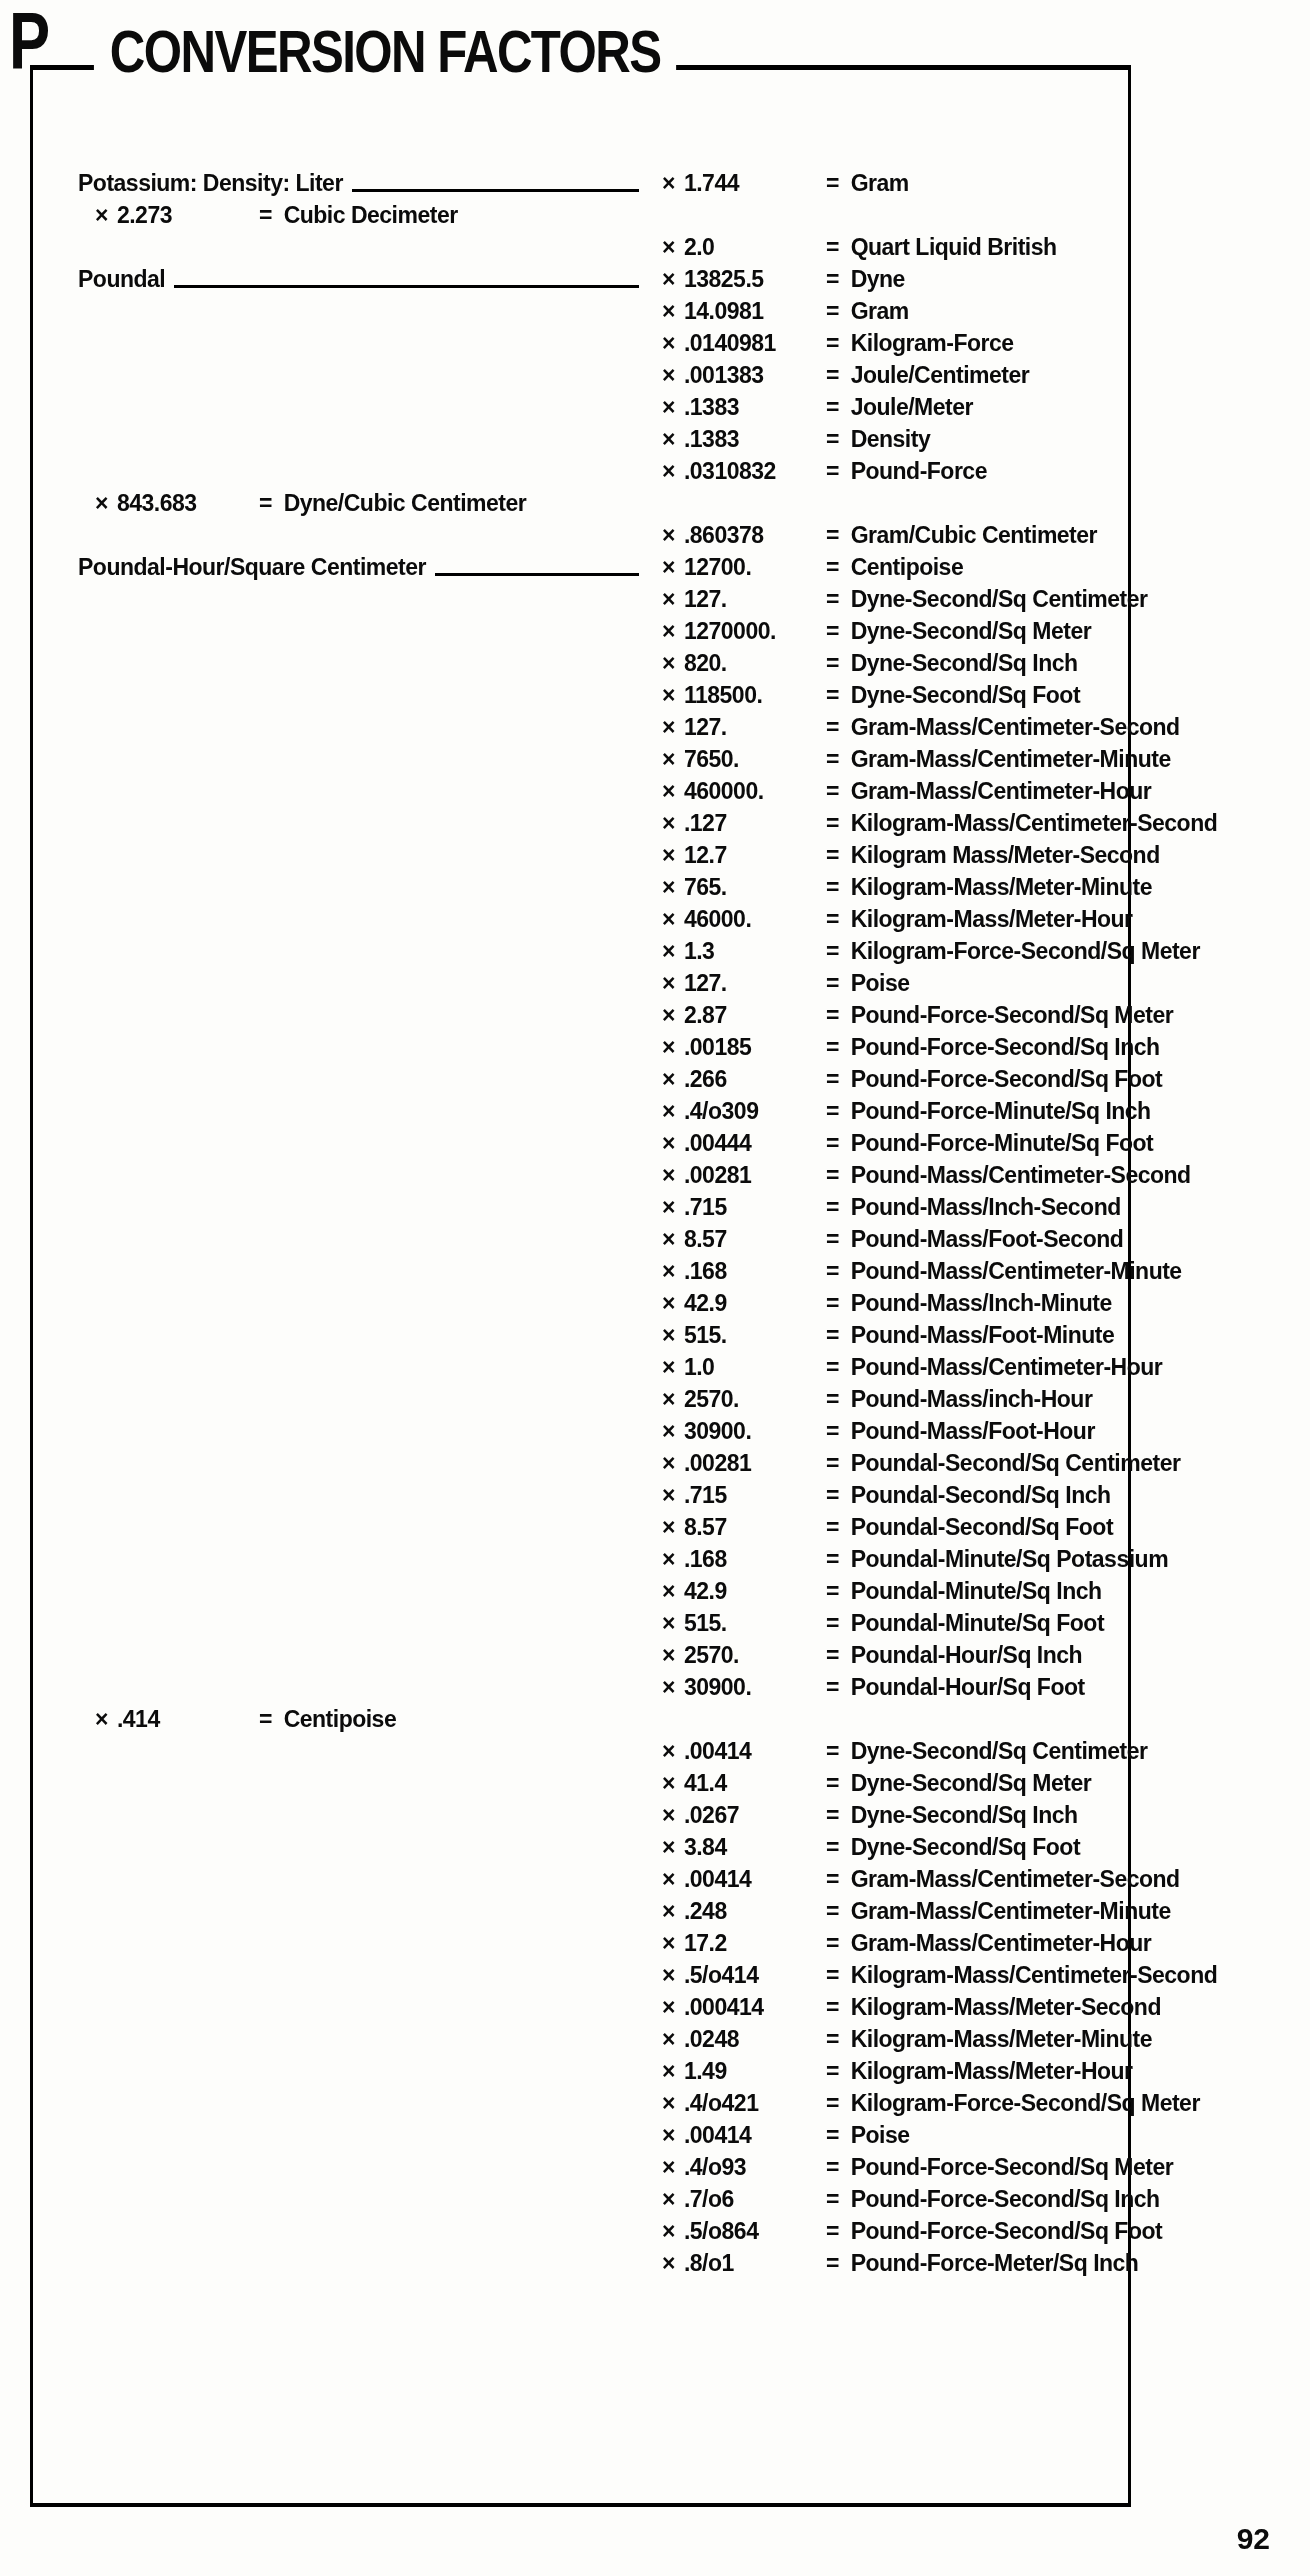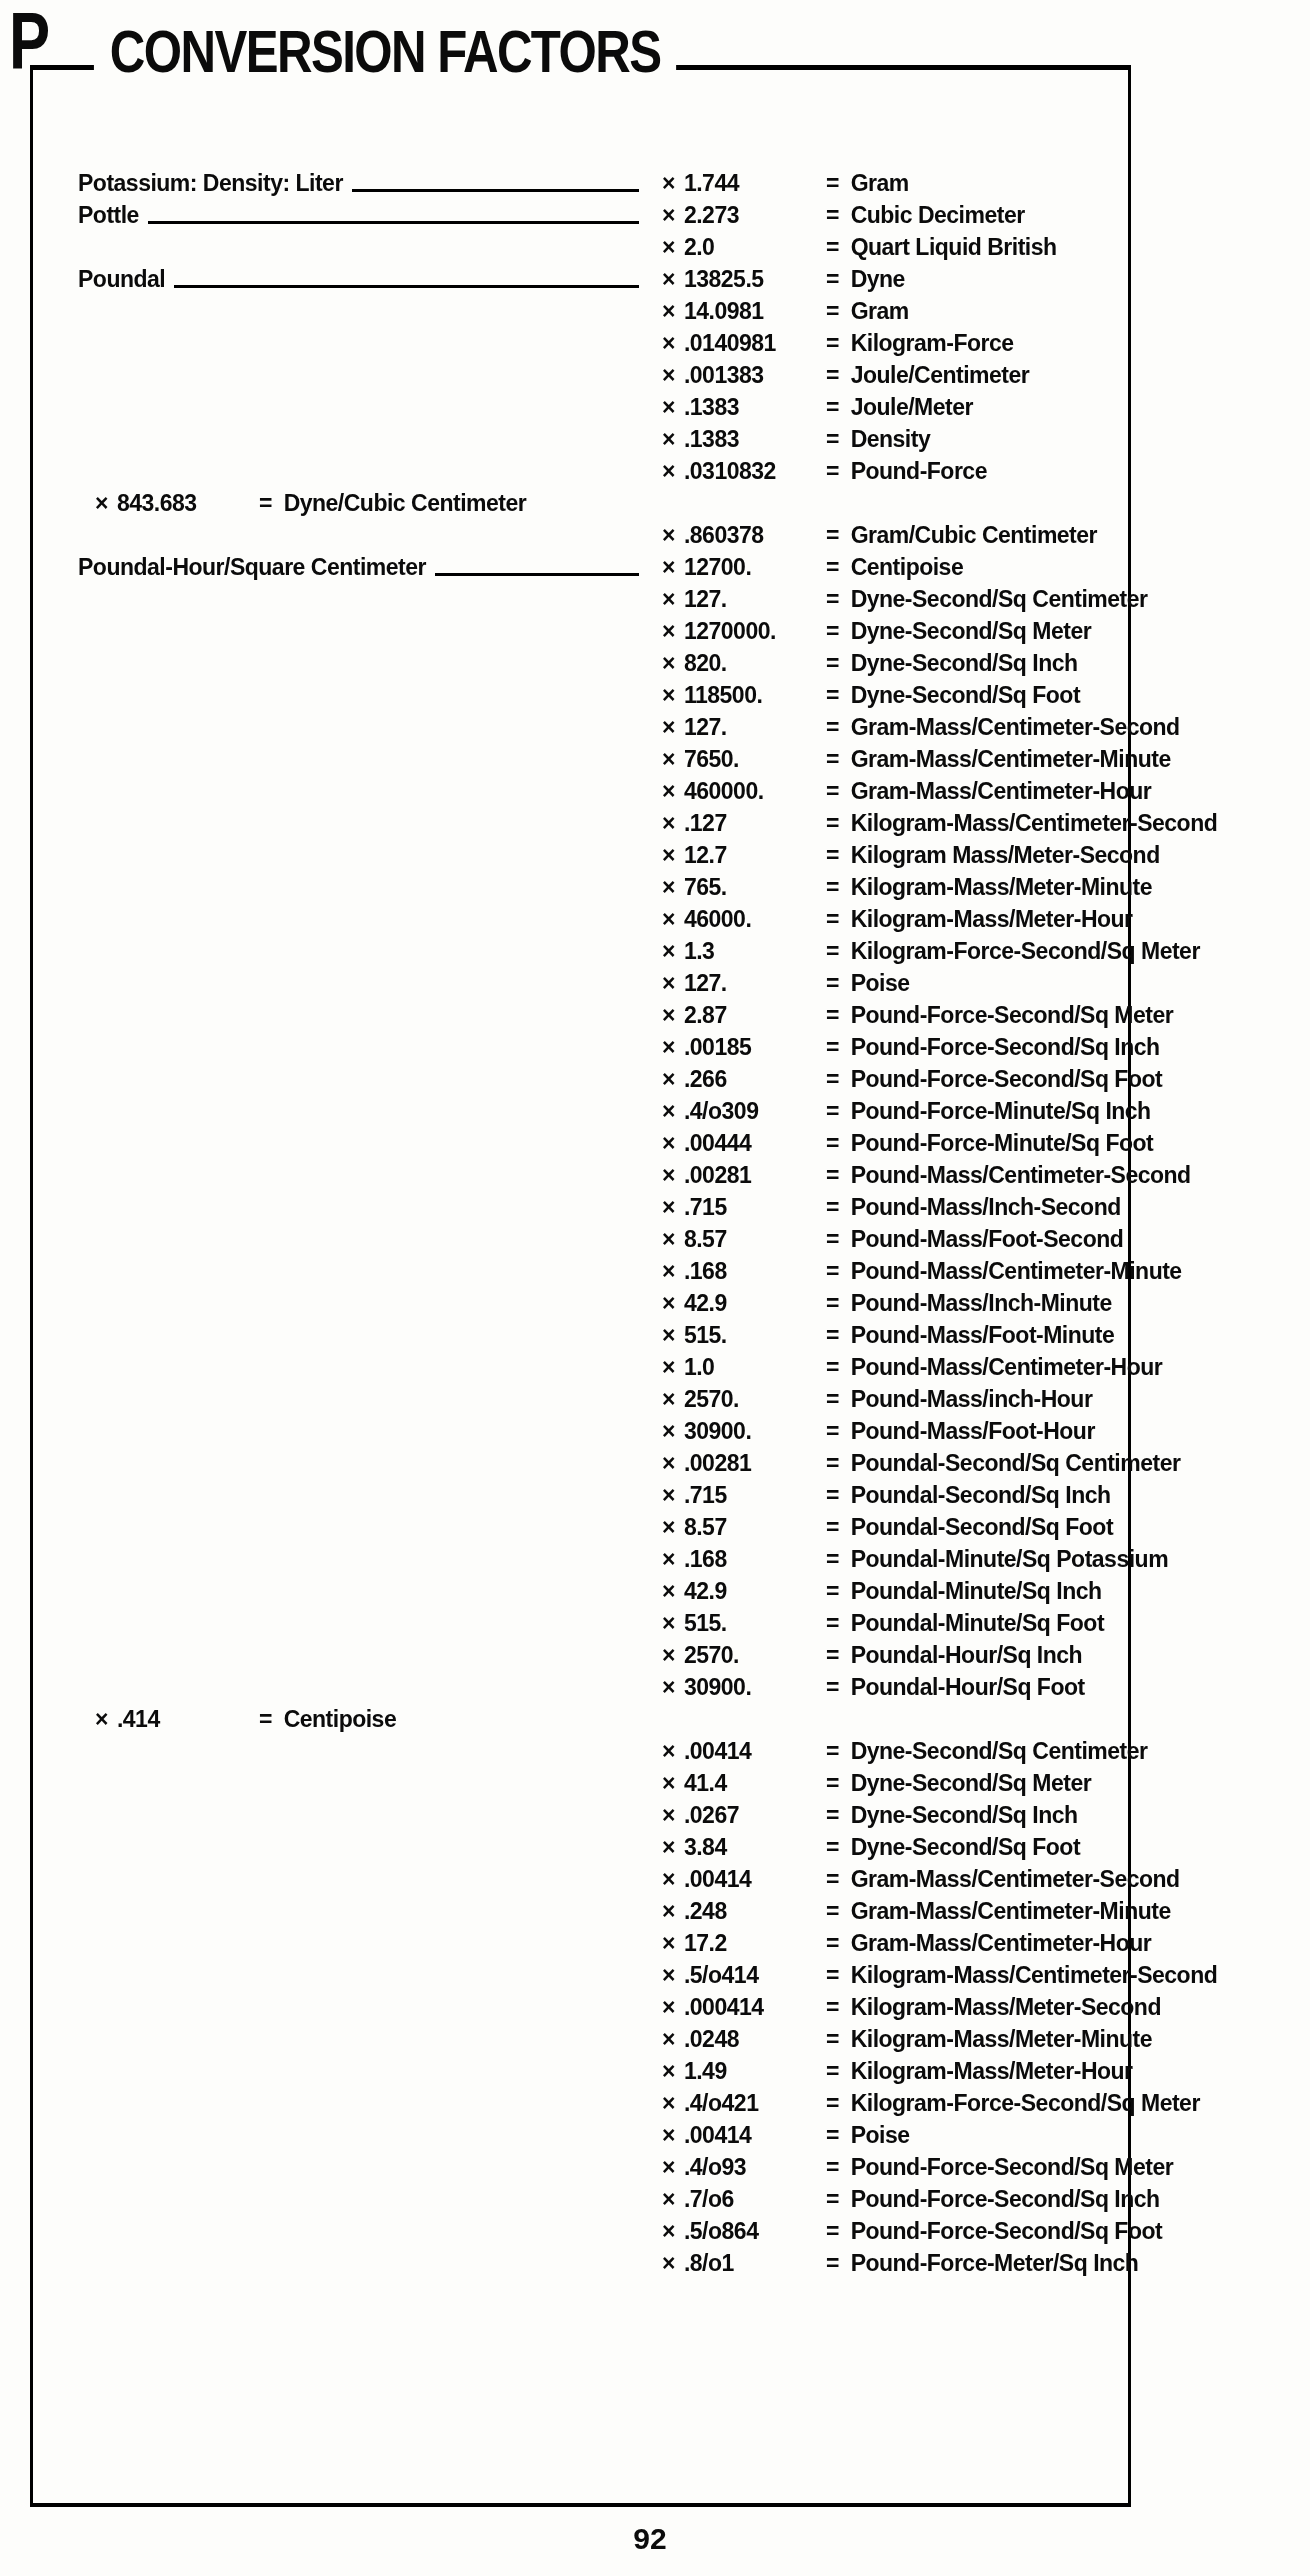--- a/index.html
+++ b/index.html
@@ -101,21 +101,21 @@
     display: flex;
     gap: 11.7px;
     flex: 1 1 auto;
     min-width: 0;
   }
   .page-number {
     position: absolute;
     left: 30px;
     top: 2522px;
     width: 1240px;
-    text-align: center;
+    text-align: right;
     font-size: 30px;
     font-weight: bold;
     letter-spacing: 0px;
   }
 </style>
 </head>
 <body>
 
 <div class="page">
 
@@ -131,24 +131,20 @@
     <div class="factor-cell">
       <span>×</span>
       <span>1.744</span>
     </div>
     <div class="result-cell">
       <span>=</span>
       <span>Gram</span>
     </div>
   </div>
         <div class="row">
-    <div class="label-area">
-      <span class="row-label">Pottle</span>
-      <span class="leader"></span>
-    </div>
     <div class="factor-cell">
       <span>×</span>
       <span>2.273</span>
     </div>
     <div class="result-cell">
       <span>=</span>
       <span>Cubic Decimeter</span>
     </div>
   </div>
         <div class="row">

